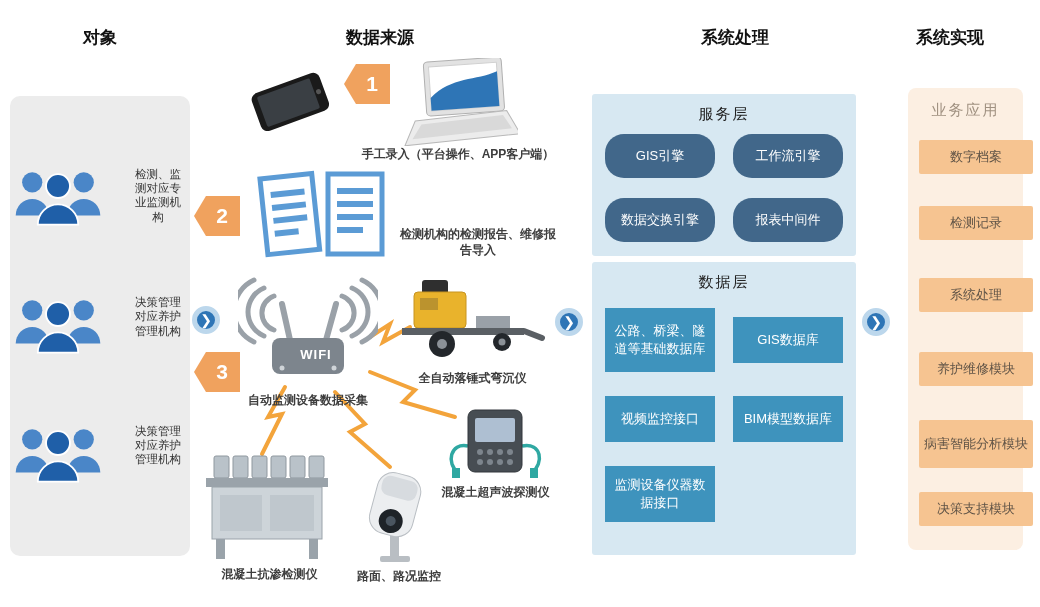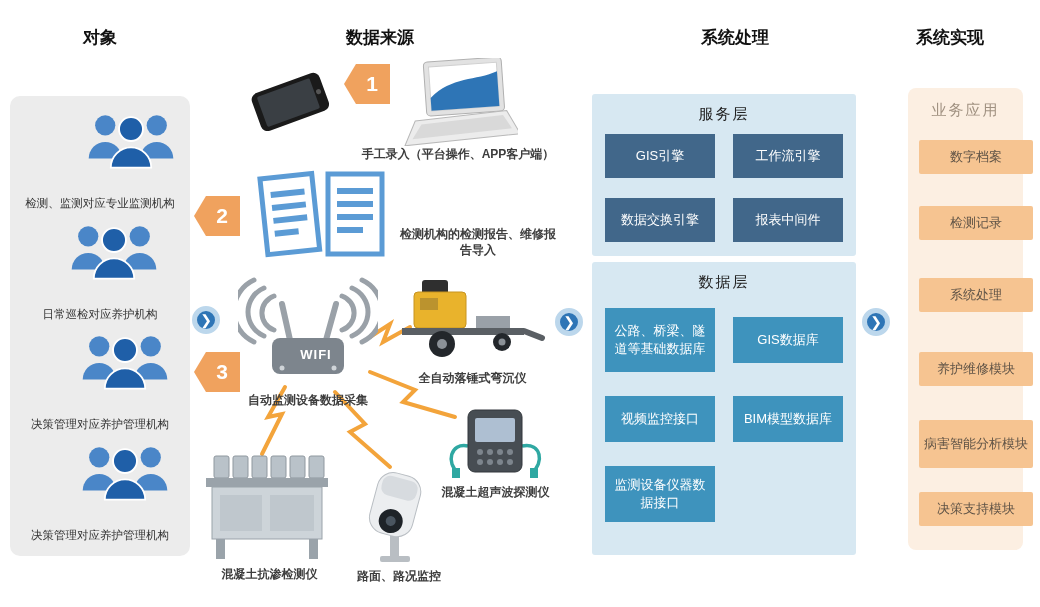--- a/index.html
+++ b/index.html
@@ -2,31 +2,31 @@
 <html style="--service-button: #41678a; --data-button: #3e93bd; --panel-blue: #d7e8f2; --impl-button: #f6c491; --impl-panel: #fcefe2; --badge-orange: #f0a25e; --arrow-blue: #2e75b6;"><head>
 <meta charset="utf-8">
 <style>
   * { margin:0; padding:0; box-sizing:border-box; }
   body { font-family:"Liberation Sans","DejaVu Sans",sans-serif; background:#fff; }
   .stage { position:relative; width:1040px; height:607px; background:#fff; overflow:hidden; }
   .col-header { position:absolute; font-size:17px; font-weight:bold; color:#111; text-align:center; }
   .caption { position:absolute; font-size:12px; color:#3d3d3d; text-align:center; line-height:1.35;font-weight:bold; }
   .objects-panel { position:absolute; left:10px; top:96px; width:180px; height:460px; background:#ececec;
     border-radius:10px; display:flex; flex-direction:column; justify-content:space-evenly; align-items:center; padding:4px 2px; }
-  .object-group { display:flex; flex-direction:column; align-items:flex-end; gap:24px; }
+  .object-group { display:flex; flex-direction:row; align-items:flex-start; gap:24px; }
   .object-label { font-size:11.5px; color:#333; text-align:center; line-height:1.25; padding:0 2px; }
   .badge { position:absolute; width:46px; height:40px; background:var(--badge-orange,#f0a25e);
     clip-path:polygon(0 50%,26% 0,100% 0,100% 100%,26% 100%); color:#fff; font-weight:bold; font-size:21px;
     display:flex; align-items:center; justify-content:center; padding-left:10px; }
   .flow-arrow { position:absolute; width:28px; height:28px; border-radius:50%; background:var(--arrow-blue,#2e75b6);
     border:5px solid #bcd7ec; color:#fff; display:flex; align-items:center; justify-content:center; font-size:14px; font-weight:bold; }
   .panel-blue { position:absolute; background:var(--panel-blue,#d7e8f2); border-radius:3px; }
   .panel-title { position:absolute; left:0; right:0; top:11px; text-align:center; font-size:15px; color:#222; letter-spacing:2px; }
   .svc-btn { position:absolute; width:110px; height:44px; background:var(--service-button,#41678a); color:#fff; font-size:13px;
-    display:flex; align-items:center; justify-content:center; text-align:center; line-height:1.3; padding:2px 6px; }
+    display:flex; align-items:center; justify-content:center; text-align:center; line-height:1.3; padding:2px 6px;border-radius:19px; }
   .data-btn { position:absolute; width:110px; background:var(--data-button,#3e93bd); color:#fff; font-size:13px;
     display:flex; align-items:center; justify-content:center; text-align:center; line-height:1.35; padding:2px 6px; }
   .impl-panel { position:absolute; left:888px; top:88px; width:115px; height:462px; background:var(--impl-panel,#fcefe2); border-radius:8px;margin-left:20px; }
   .impl-title { position:absolute; left:0; right:0; top:13px; text-align:center; font-size:15px; color:#a09181; letter-spacing:2px; }
   .impl-btn { position:absolute; left:11px; width:114px; background:var(--impl-button,#f6c491); color:#5f5346; font-size:13px;
     display:flex; align-items:center; justify-content:center; text-align:center; line-height:1.35; border-radius:2px; padding:2px 3px; }
   .dev { position:absolute; }
   .wifi-label { position:absolute; left:272px; top:347px; width:72px; color:#fff; font-weight:bold; font-size:13px;
     letter-spacing:1px; text-align:center;margin-left:8px; }
   svg { display:block; }
@@ -47,33 +47,20 @@
         <svg width="92" height="62" viewBox="0 0 100 66">
           <circle cx="22" cy="16" r="11" fill="#4a86c8"></circle>
             <path d="M4 52 a18 18 0 0 1 36 0 z" fill="#4a86c8"></path>
           <circle cx="78" cy="16" r="11" fill="#4a86c8"></circle>
             <path d="M60 52 a18 18 0 0 1 36 0 z" fill="#4a86c8"></path>
           <circle cx="50" cy="20" r="13" fill="#1f5fa8" stroke="#fff" stroke-width="2"></circle>
           <path d="M28 62 a22 22 0 0 1 44 0 z" fill="#1f5fa8" stroke="#fff" stroke-width="2"></path>
         </svg>
       </span>
       <div class="object-label">检测、监测对应专业监测机构</div>
-    </div>
-    <div class="object-group">
-      <span>
-        <svg width="92" height="62" viewBox="0 0 100 66">
-          <circle cx="22" cy="16" r="11" fill="#4a86c8"></circle>
-            <path d="M4 52 a18 18 0 0 1 36 0 z" fill="#4a86c8"></path>
-          <circle cx="78" cy="16" r="11" fill="#4a86c8"></circle>
-            <path d="M60 52 a18 18 0 0 1 36 0 z" fill="#4a86c8"></path>
-          <circle cx="50" cy="20" r="13" fill="#1f5fa8" stroke="#fff" stroke-width="2"></circle>
-          <path d="M28 62 a22 22 0 0 1 44 0 z" fill="#1f5fa8" stroke="#fff" stroke-width="2"></path>
-        </svg>
-      </span>
-      <div class="object-label">日常巡检对应养护机构</div>
     </div>
     <div class="object-group">
       <span>
         <svg width="92" height="62" viewBox="0 0 100 66">
           <circle cx="22" cy="16" r="11" fill="#4a86c8"></circle>
             <path d="M4 52 a18 18 0 0 1 36 0 z" fill="#4a86c8"></path>
           <circle cx="78" cy="16" r="11" fill="#4a86c8"></circle>
             <path d="M60 52 a18 18 0 0 1 36 0 z" fill="#4a86c8"></path>
           <circle cx="50" cy="20" r="13" fill="#1f5fa8" stroke="#fff" stroke-width="2"></circle>
           <path d="M28 62 a22 22 0 0 1 44 0 z" fill="#1f5fa8" stroke="#fff" stroke-width="2"></path>

